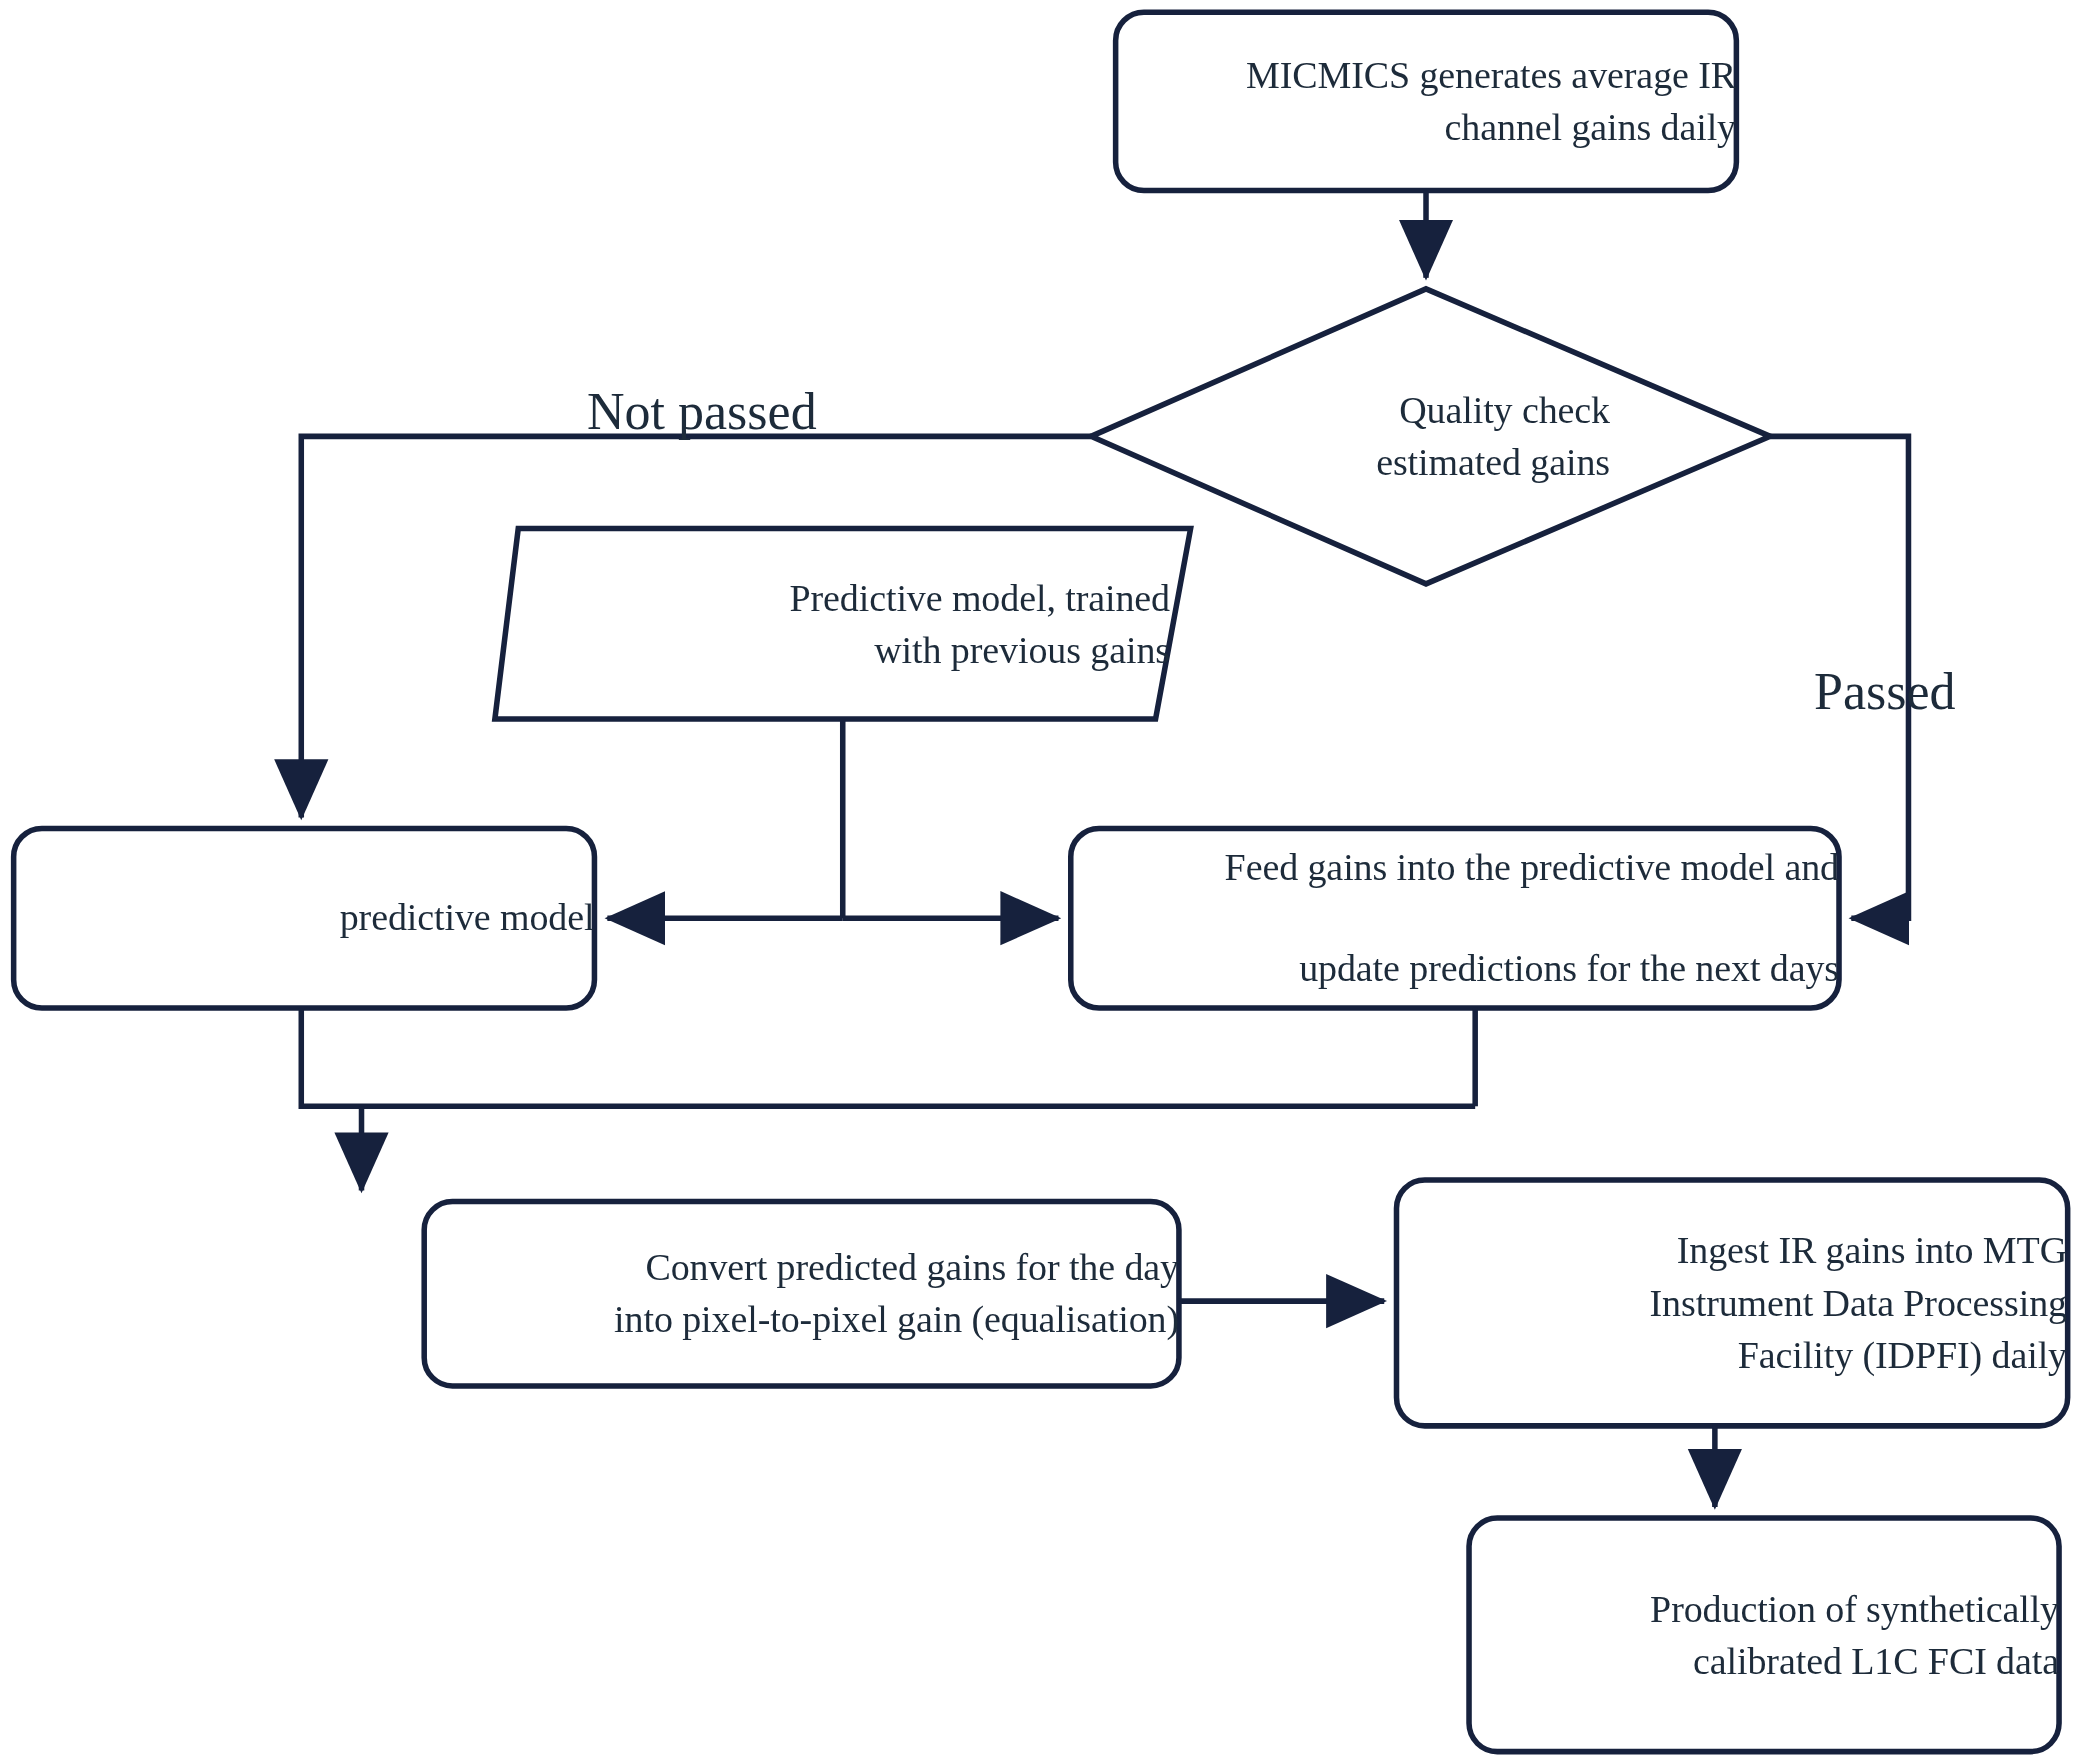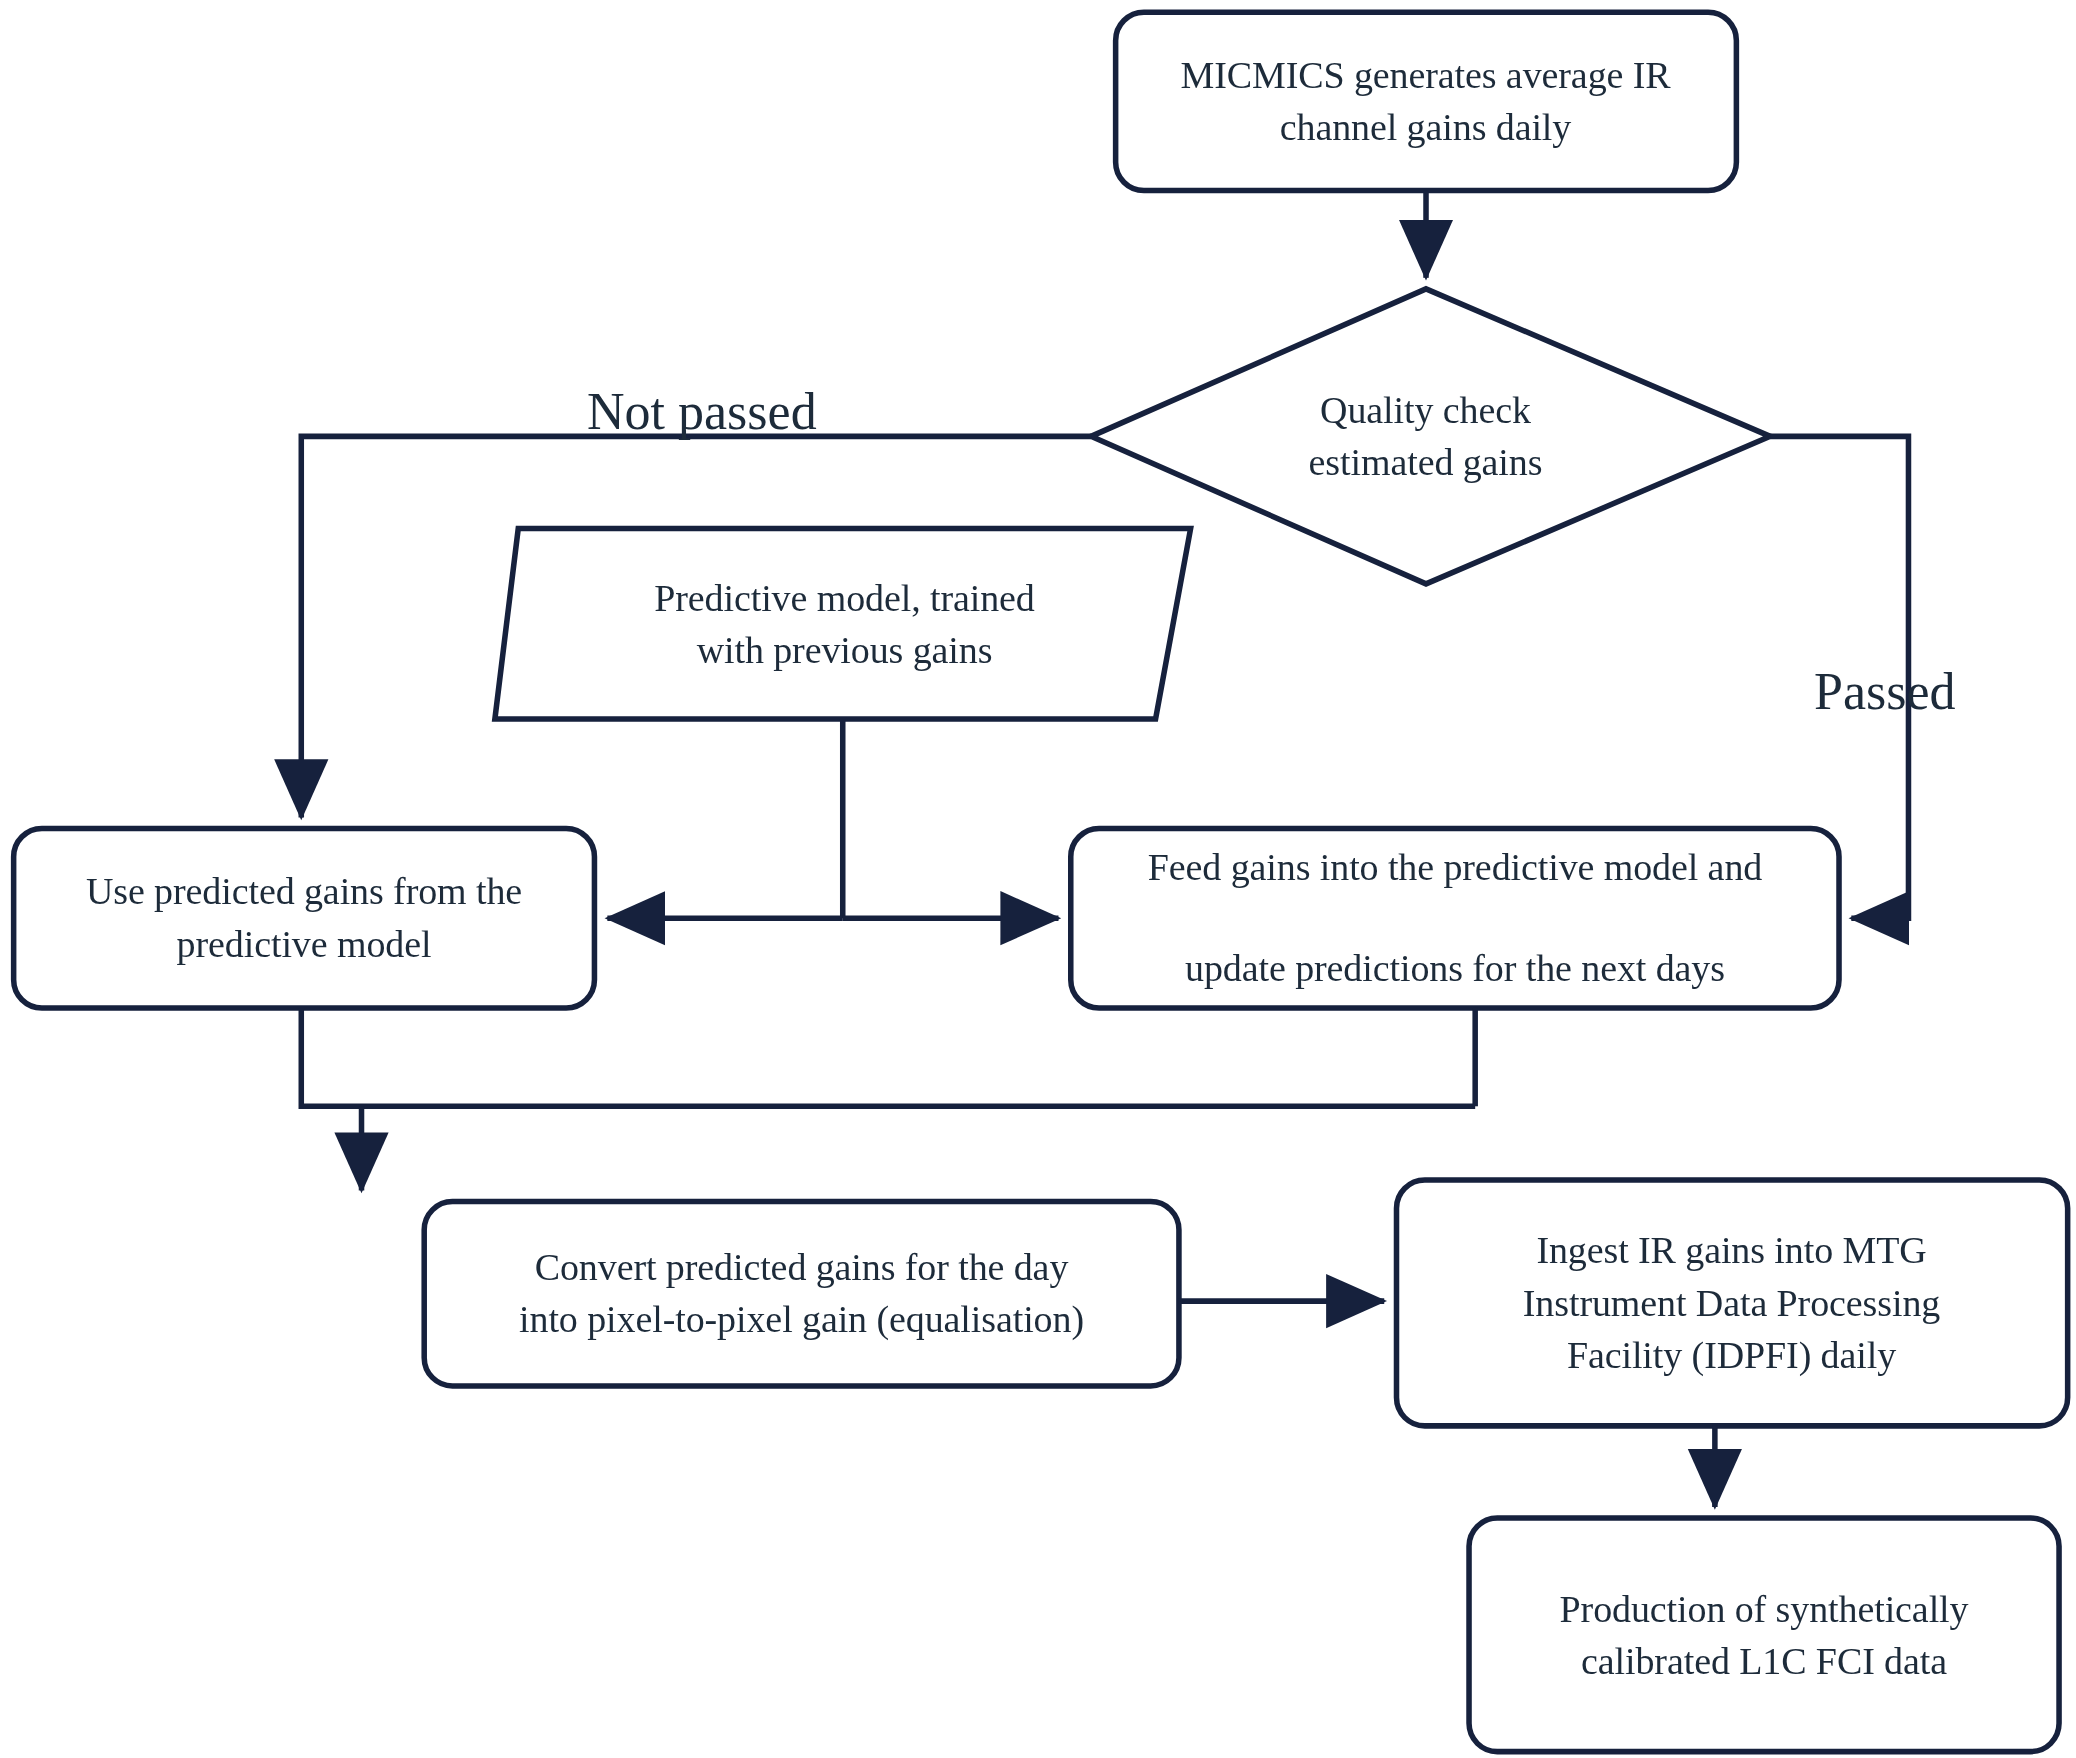--- a/index.html
+++ b/index.html
@@ -19,21 +19,21 @@
     position: absolute;
     left: 0;
     top: 0;
     width: 2077px;
     height: 1759px;
   }
   .node-text {
     position: absolute;
     display: flex;
     flex-direction: column;
-    align-items: center;
+    align-items: flex-end;
     justify-content: center;
     text-align: center;
     color: #1d2b3a;
     font-size: 38px;
     line-height: 1.38;
     letter-spacing: -0.1px;
     pointer-events: none;
     white-space: nowrap;
   }
   .edge-label {
@@ -104,21 +104,20 @@
     <span class="tl">Quality check</span>
     <span class="tl">estimated gains</span>
   </div>
 
   <div class="node-text" style="left:519px; top:532px; width:651px; height:184px;">
     <span class="tl">Predictive model, trained</span>
     <span class="tl">with previous gains</span>
   </div>
 
   <div class="node-text" style="left:13.5px; top:828px; width:581px; height:179px;">
-    <span class="tl">Use predicted gains from the</span>
     <span class="tl">predictive model</span>
   </div>
 
   <div class="node-text" style="left:1071px; top:828px; width:768px; height:179px;gap:48px;">
     <span class="tl">Feed gains into the predictive model and</span>
     <span class="tl">update predictions for the next days</span>
   </div>
 
   <div class="node-text" style="left:424px; top:1201px; width:755px; height:184px;">
     <span class="tl">Convert predicted gains for the day</span>

